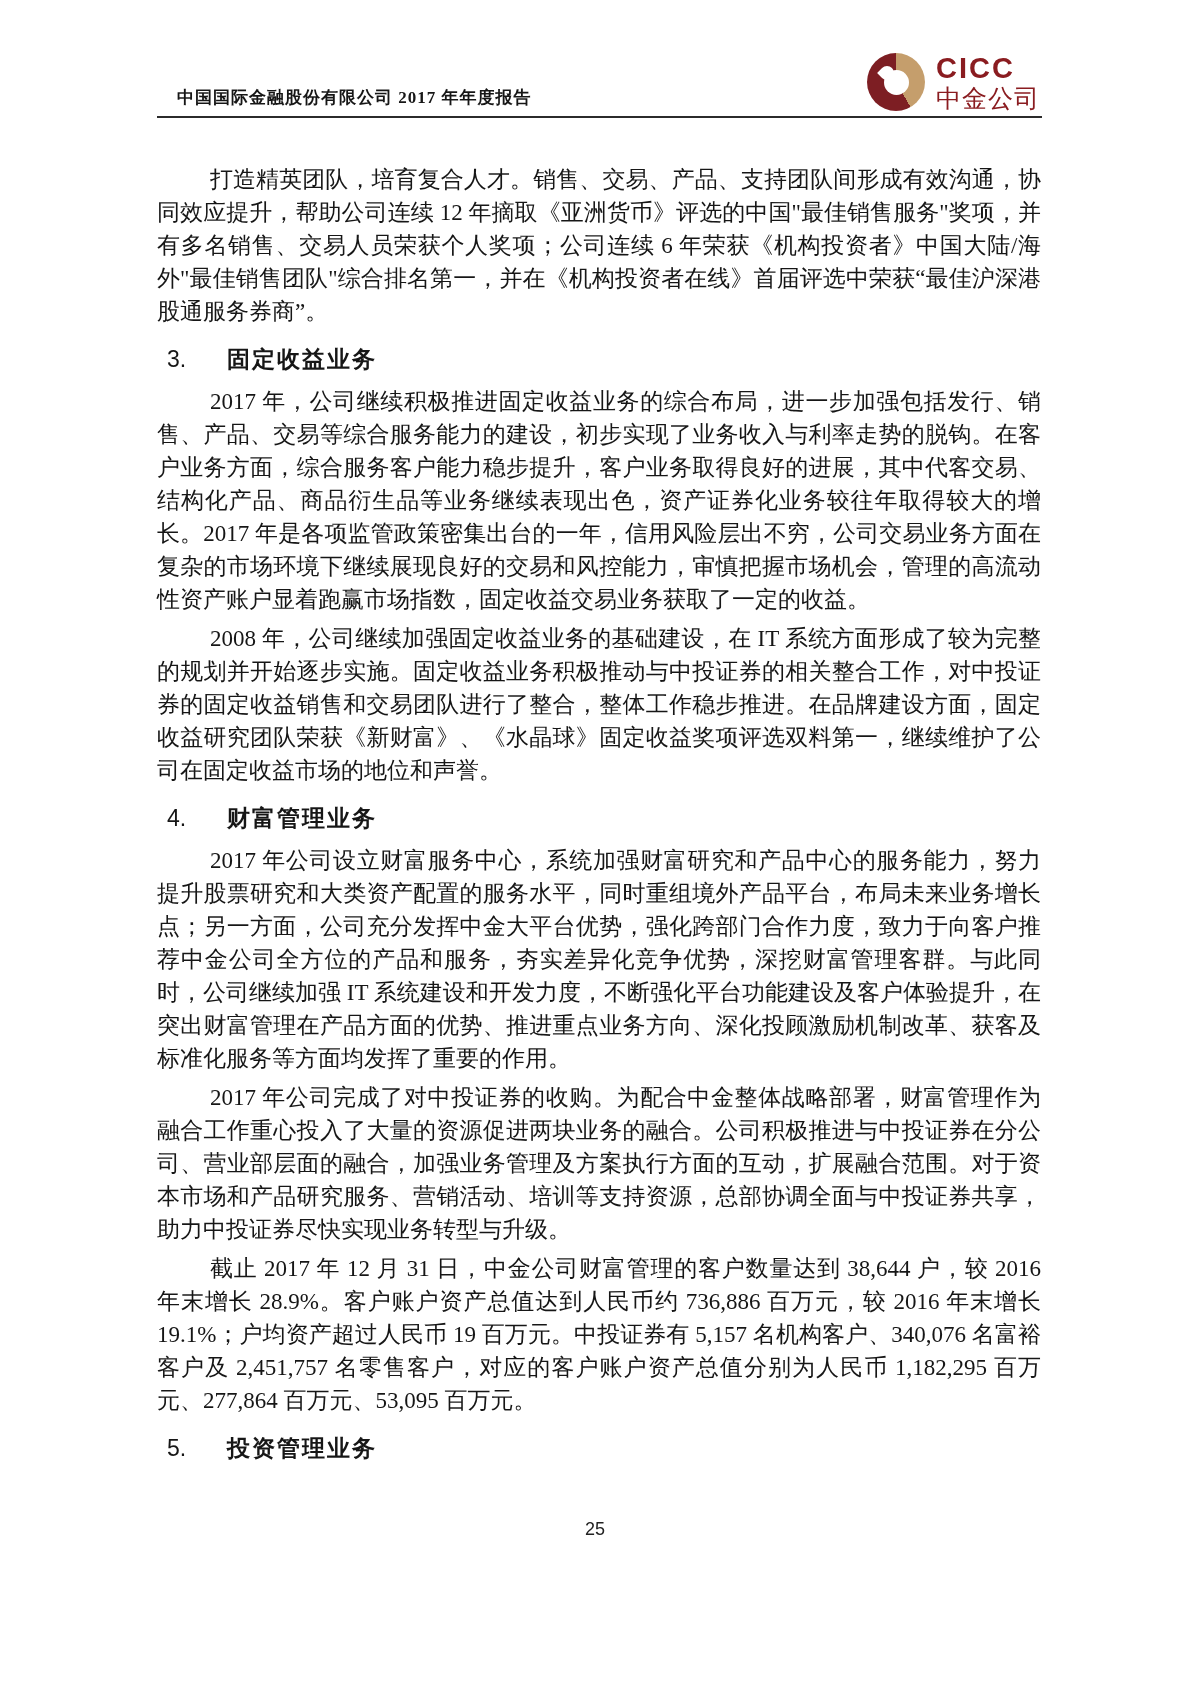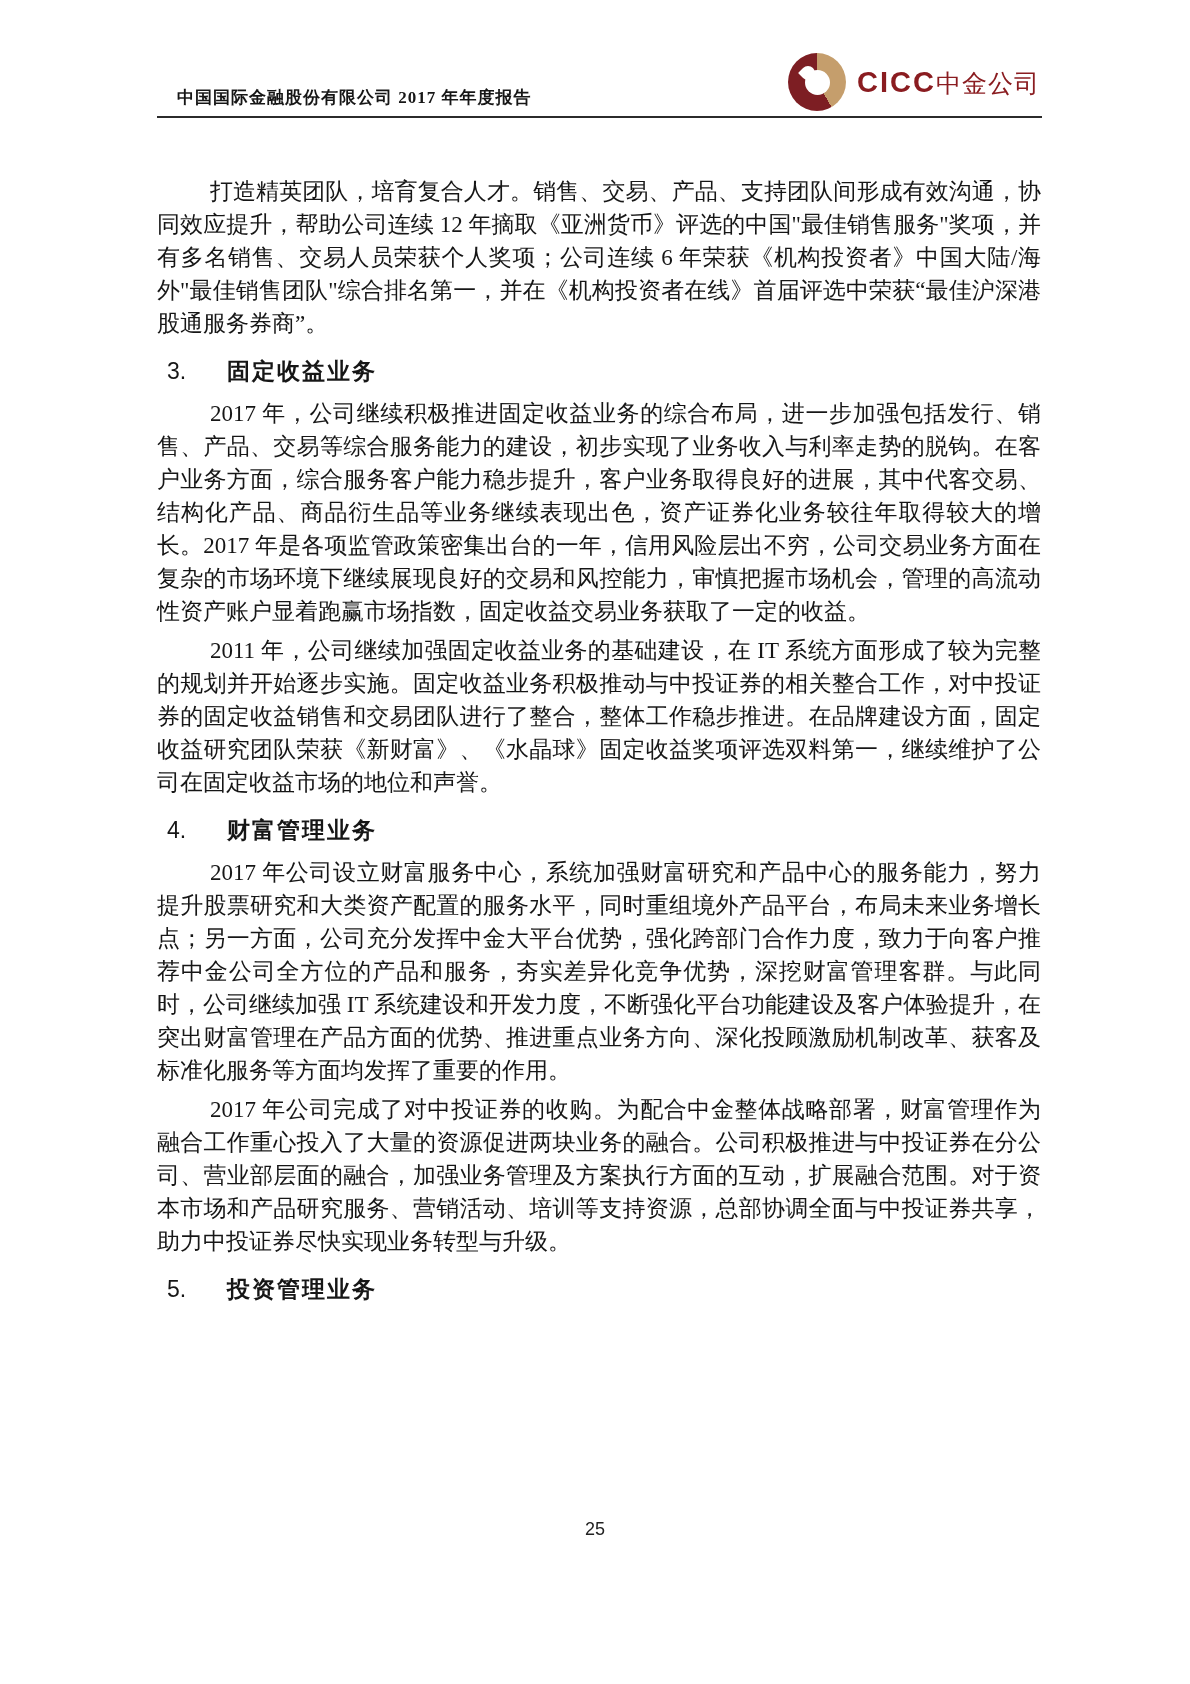--- a/index.html
+++ b/index.html
@@ -67,21 +67,21 @@
     left: 13px;
     top: 13px;
     width: 14px;
     height: 14px;
     border-radius: 50% 50% 50% 0;
     transform: rotate(45deg);
     background: #ffffff;
   }
   .logo-text {
     display: flex;
-    flex-direction: row;
+    flex-direction: column;
     line-height: 1;
     justify-content: center;
   }
   .logo-brand {
     font-family: "Liberation Sans", sans-serif;
     font-weight: bold;
     font-size: 29px;
     letter-spacing: 2px;
     color: var(--maroon-text);
   }
@@ -92,21 +92,21 @@
     margin-top: 3px;
     color: var(--maroon-text);
   }
 
   
   .content {
     position: absolute;
     top: 117px;
     left: 157px;
     width: 884px;
-    padding-top: 58px;
+    padding-top: 46px;
     font-size: 23px;
     line-height: 33px;
     text-align: justify;
   }
   .para {
     margin: 0 0 6px 0;
     text-indent: 2.3em;
   }
   .section-heading {
     margin: 15px 0 9px 0;
@@ -163,30 +163,31 @@
   <div class="content">
 
     <p class="para">打造精英团队，培育复合人才。销售、交易、产品、支持团队间形成有效沟通，协同效应提升，帮助公司连续 12 年摘取《亚洲货币》评选的中国"最佳销售服务"奖项，并有多名销售、交易人员荣获个人奖项；公司连续 6 年荣获《机构投资者》中国大陆/海外"最佳销售团队"综合排名第一，并在《机构投资者在线》首届评选中荣获“最佳沪深港股通服务券商”。</p>
 
     <div class="section-heading">
       <span class="section-number">3.</span><span class="section-title">固定收益业务</span>
     </div>
 
     <p class="para">2017 年，公司继续积极推进固定收益业务的综合布局，进一步加强包括发行、销售、产品、交易等综合服务能力的建设，初步实现了业务收入与利率走势的脱钩。在客户业务方面，综合服务客户能力稳步提升，客户业务取得良好的进展，其中代客交易、结构化产品、商品衍生品等业务继续表现出色，资产证券化业务较往年取得较大的增长。2017 年是各项监管政策密集出台的一年，信用风险层出不穷，公司交易业务方面在复杂的市场环境下继续展现良好的交易和风控能力，审慎把握市场机会，管理的高流动性资产账户显着跑赢市场指数，固定收益交易业务获取了一定的收益。</p>
 
-    <p class="para">2011 年，公司继续加强固定收益业务的基础建设，在 IT 系统方面形成了较为完整的规划并开始逐步实施。固定收益业务积极推动与中投证券的相关整合工作，对中投证券的固定收益销售和交易团队进行了整合，整体工作稳步推进。在品牌建设方面，固定收益研究团队荣获《新财富》、《水晶球》固定收益奖项评选双料第一，继续维护了公司在固定收益市场的地位和声誉。</p>
+    <p class="para">2008 年，公司继续加强固定收益业务的基础建设，在 IT 系统方面形成了较为完整的规划并开始逐步实施。固定收益业务积极推动与中投证券的相关整合工作，对中投证券的固定收益销售和交易团队进行了整合，整体工作稳步推进。在品牌建设方面，固定收益研究团队荣获《新财富》、《水晶球》固定收益奖项评选双料第一，继续维护了公司在固定收益市场的地位和声誉。</p>
 
     <div class="section-heading">
       <span class="section-number">4.</span><span class="section-title">财富管理业务</span>
     </div>
 
     <p class="para">2017 年公司设立财富服务中心，系统加强财富研究和产品中心的服务能力，努力提升股票研究和大类资产配置的服务水平，同时重组境外产品平台，布局未来业务增长点；另一方面，公司充分发挥中金大平台优势，强化跨部门合作力度，致力于向客户推荐中金公司全方位的产品和服务，夯实差异化竞争优势，深挖财富管理客群。与此同时，公司继续加强 IT 系统建设和开发力度，不断强化平台功能建设及客户体验提升，在突出财富管理在产品方面的优势、推进重点业务方向、深化投顾激励机制改革、获客及标准化服务等方面均发挥了重要的作用。</p>
 
     <p class="para">2017 年公司完成了对中投证券的收购。为配合中金整体战略部署，财富管理作为融合工作重心投入了大量的资源促进两块业务的融合。公司积极推进与中投证券在分公司、营业部层面的融合，加强业务管理及方案执行方面的互动，扩展融合范围。对于资本市场和产品研究服务、营销活动、培训等支持资源，总部协调全面与中投证券共享，助力中投证券尽快实现业务转型与升级。</p>
 
+    <p class="para">截止 2017 年 12 月 31 日，中金公司财富管理的客户数量达到 38,644 户，较 2016 年末增长 28.9%。客户账户资产总值达到人民币约 736,886 百万元，较 2016 年末增长 19.1%；户均资产超过人民币 19 百万元。中投证券有 5,157 名机构客户、340,076 名富裕客户及 2,451,757 名零售客户，对应的客户账户资产总值分别为人民币 1,182,295 百万元、277,864 百万元、53,095 百万元。</p>
 
     <div class="section-heading">
       <span class="section-number">5.</span><span class="section-title">投资管理业务</span>
     </div>
 
   </div>
 
   <div class="footer">
     <span class="page-number">25</span>
   </div>

